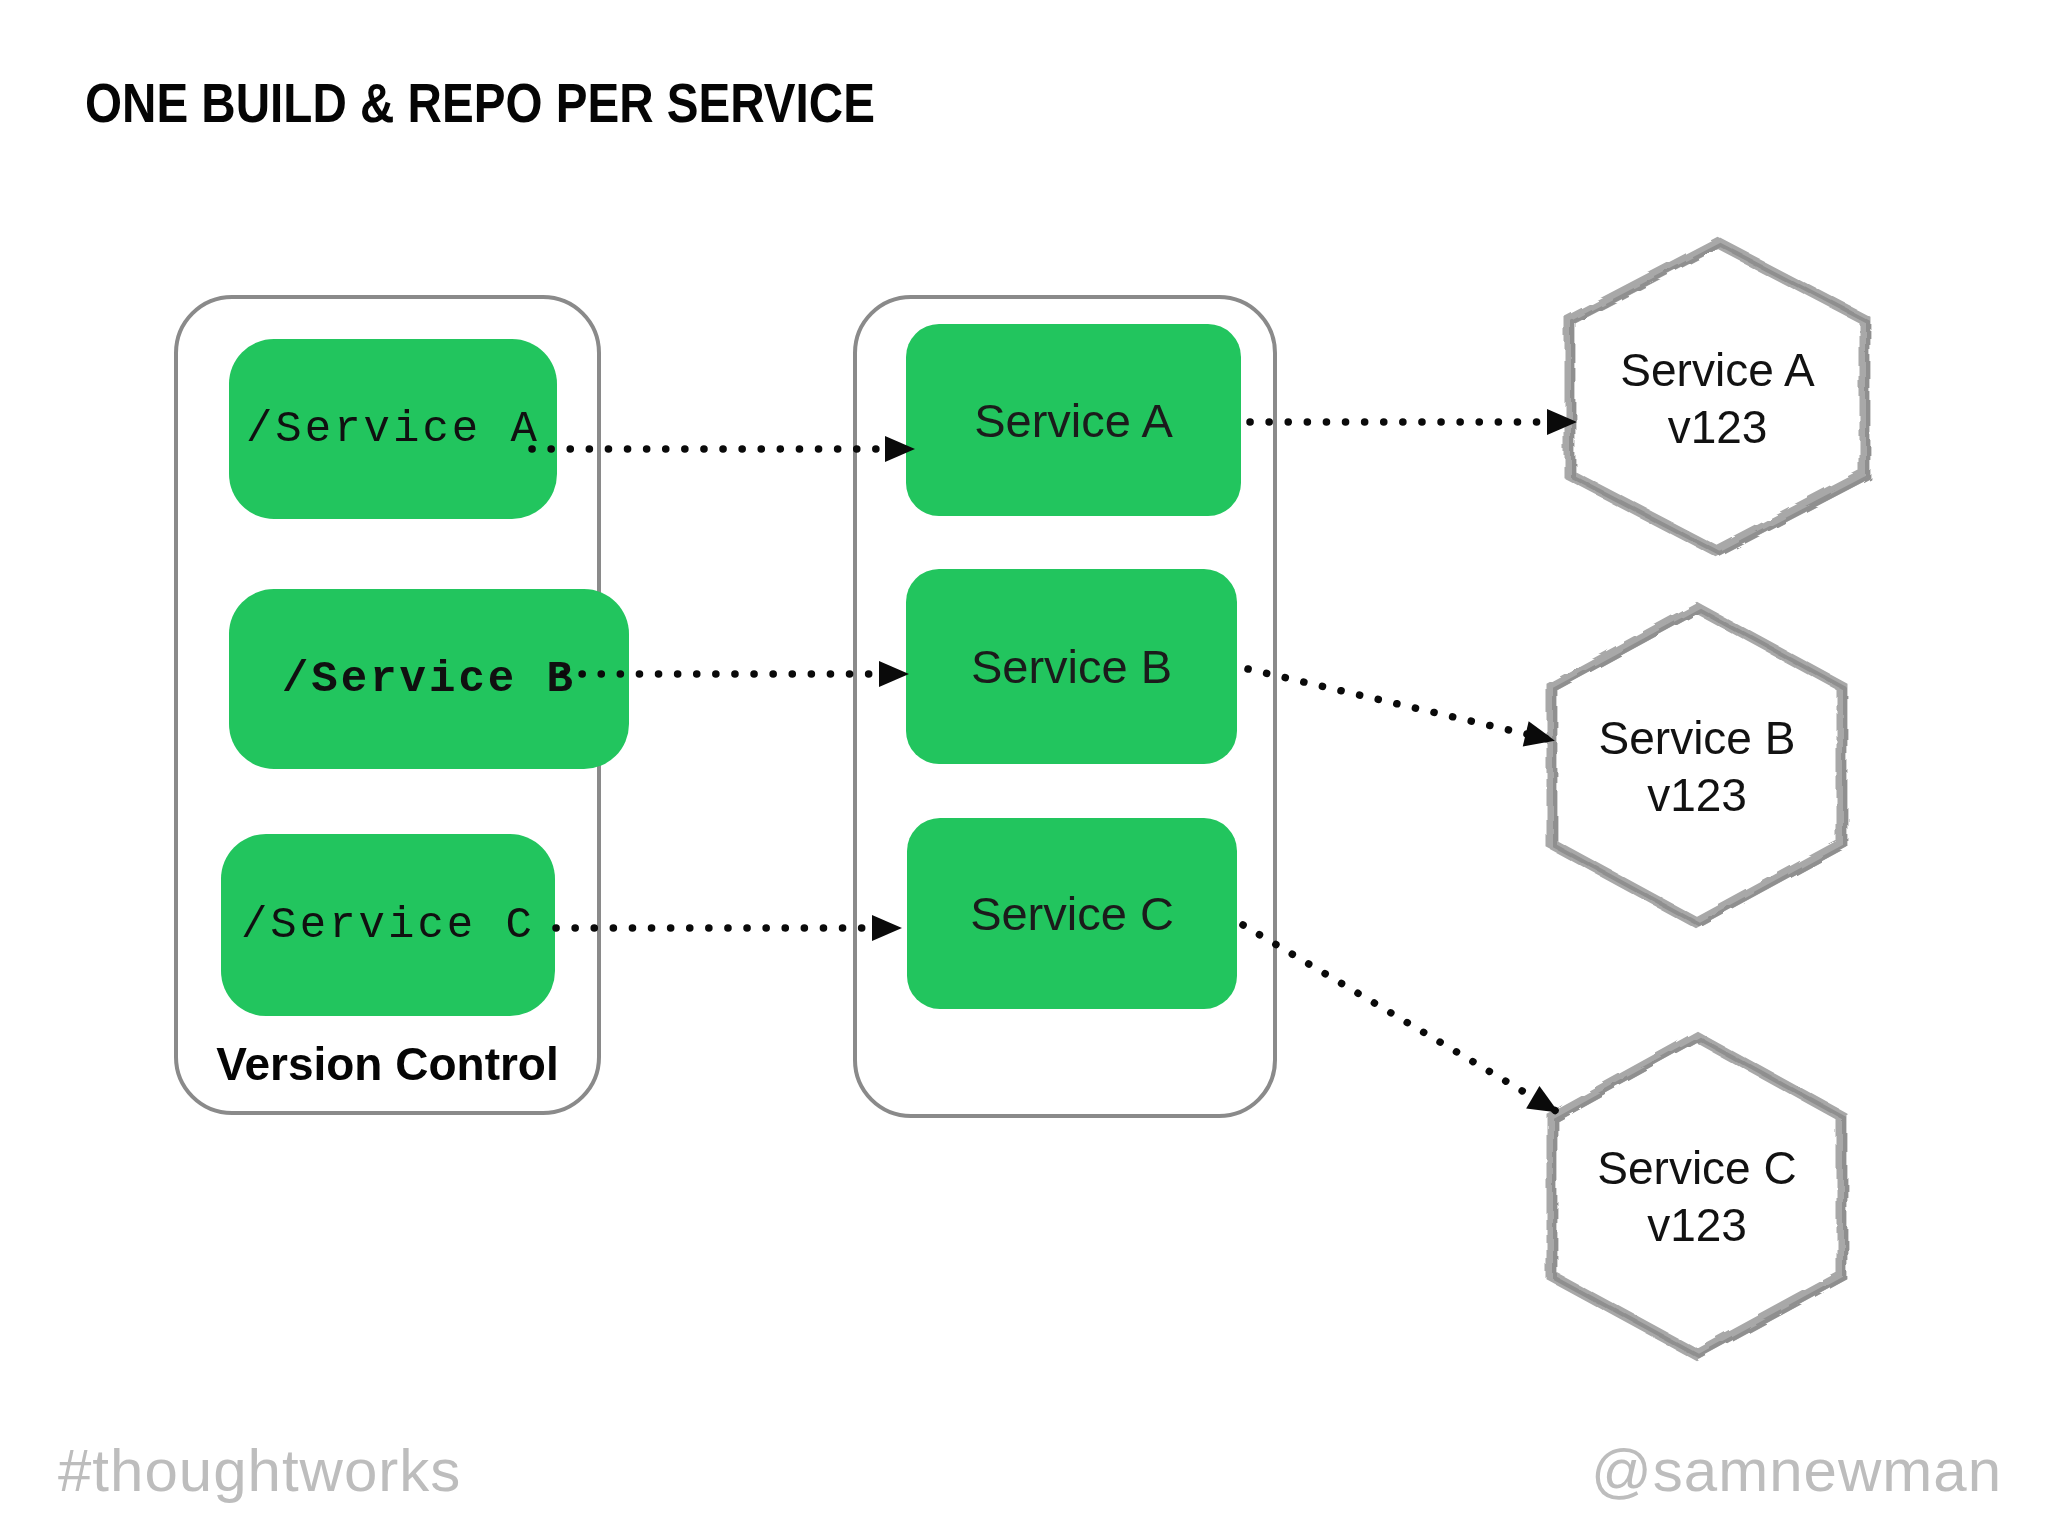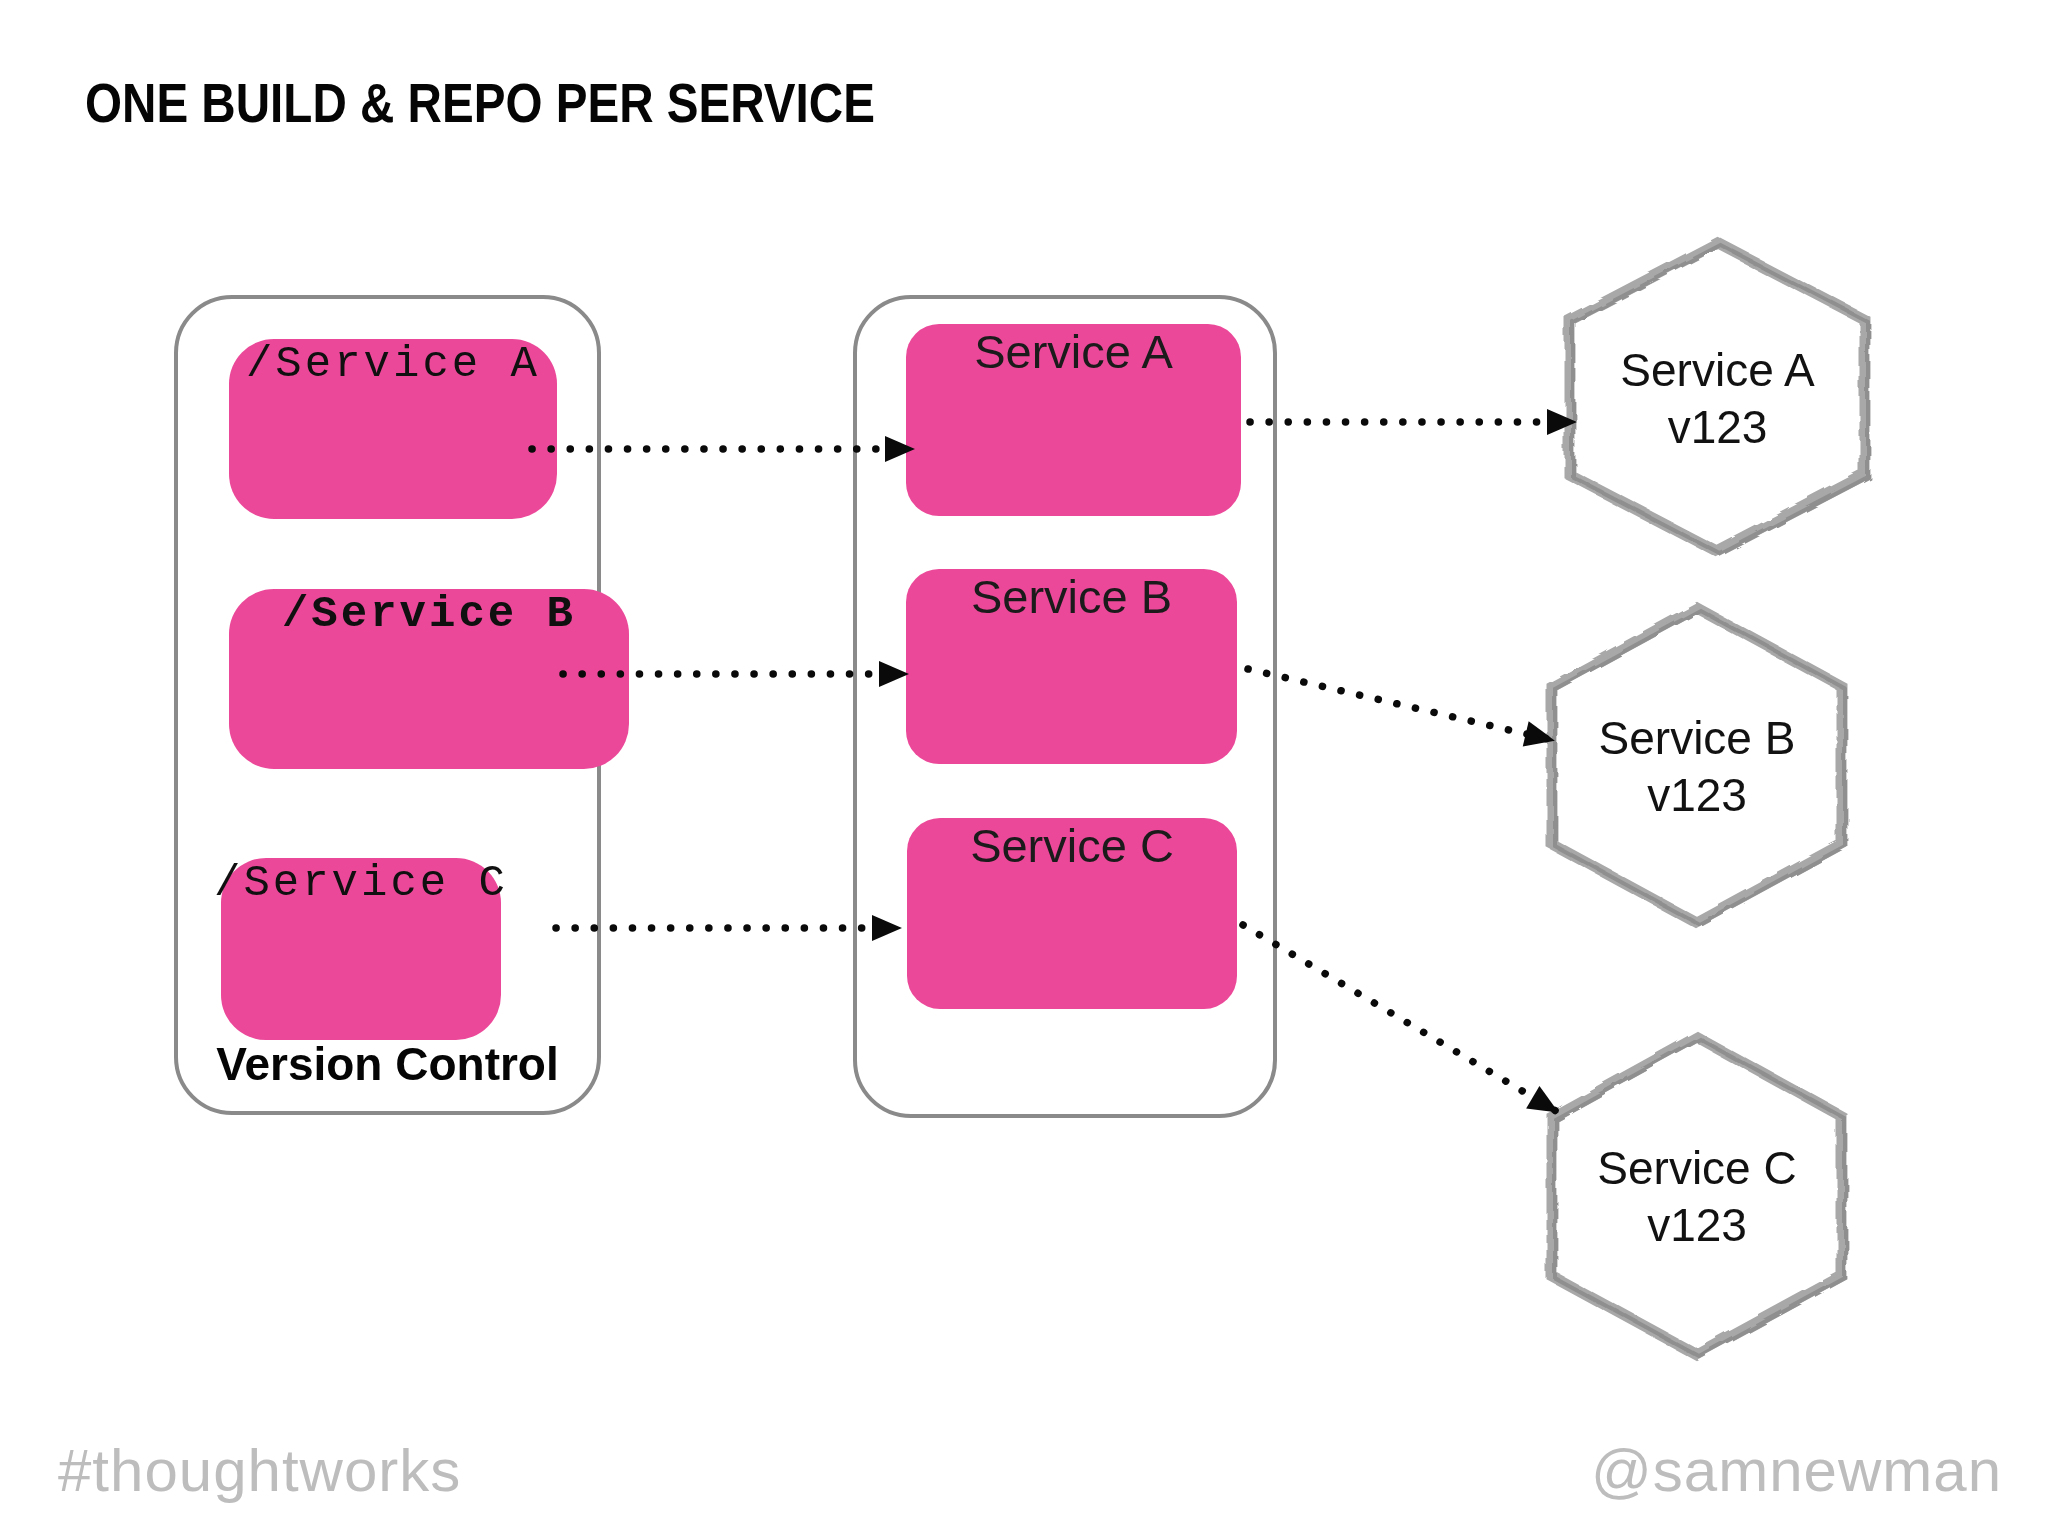--- a/index.html
+++ b/index.html
@@ -46,44 +46,44 @@
     color: #050505;
     font-size: 46px;
     white-space: nowrap;
   }
   .vc .group-label { bottom: 20px; }
   .ci .group-label { bottom: 20px; }
 
   
   .node {
     position: absolute;
-    background: #ec4899;
+    background: #22c55e;
     display: flex;
-    align-items: flex-start;
+    align-items: center;
     justify-content: center;
     box-sizing: border-box;
     color: #101010;
     white-space: nowrap;
   }
   .repo {
     border-radius: 45px;
     font-family: "Liberation Mono", monospace;
     font-size: 44px;
     letter-spacing: 3px;
   }
   .build {
     border-radius: 33px;
     font-size: 47px;
     font-weight: 400;
     color: #1b1b1b;
   }
 
   .repo.r-a { left: 51px; top: 40px;  width: 328px; height: 180px; }
   .repo.r-b { left: 51px; top: 290px; width: 400px; height: 180px; font-weight: bold; }
-  .repo.r-c { left: 43px; top: 559px; width: 280px; height: 182px; }
+  .repo.r-c { left: 43px; top: 535px; width: 334px; height: 182px; }
 
   .build.b-a { left: 49px; top: 25px;  width: 335px; height: 192px; }
   .build.b-b { left: 49px; top: 270px; width: 331px; height: 195px; }
   .build.b-c { left: 50px; top: 519px; width: 330px; height: 191px; }
 
   
   .overlay {
     position: absolute;
     left: 0;
     top: 0;

